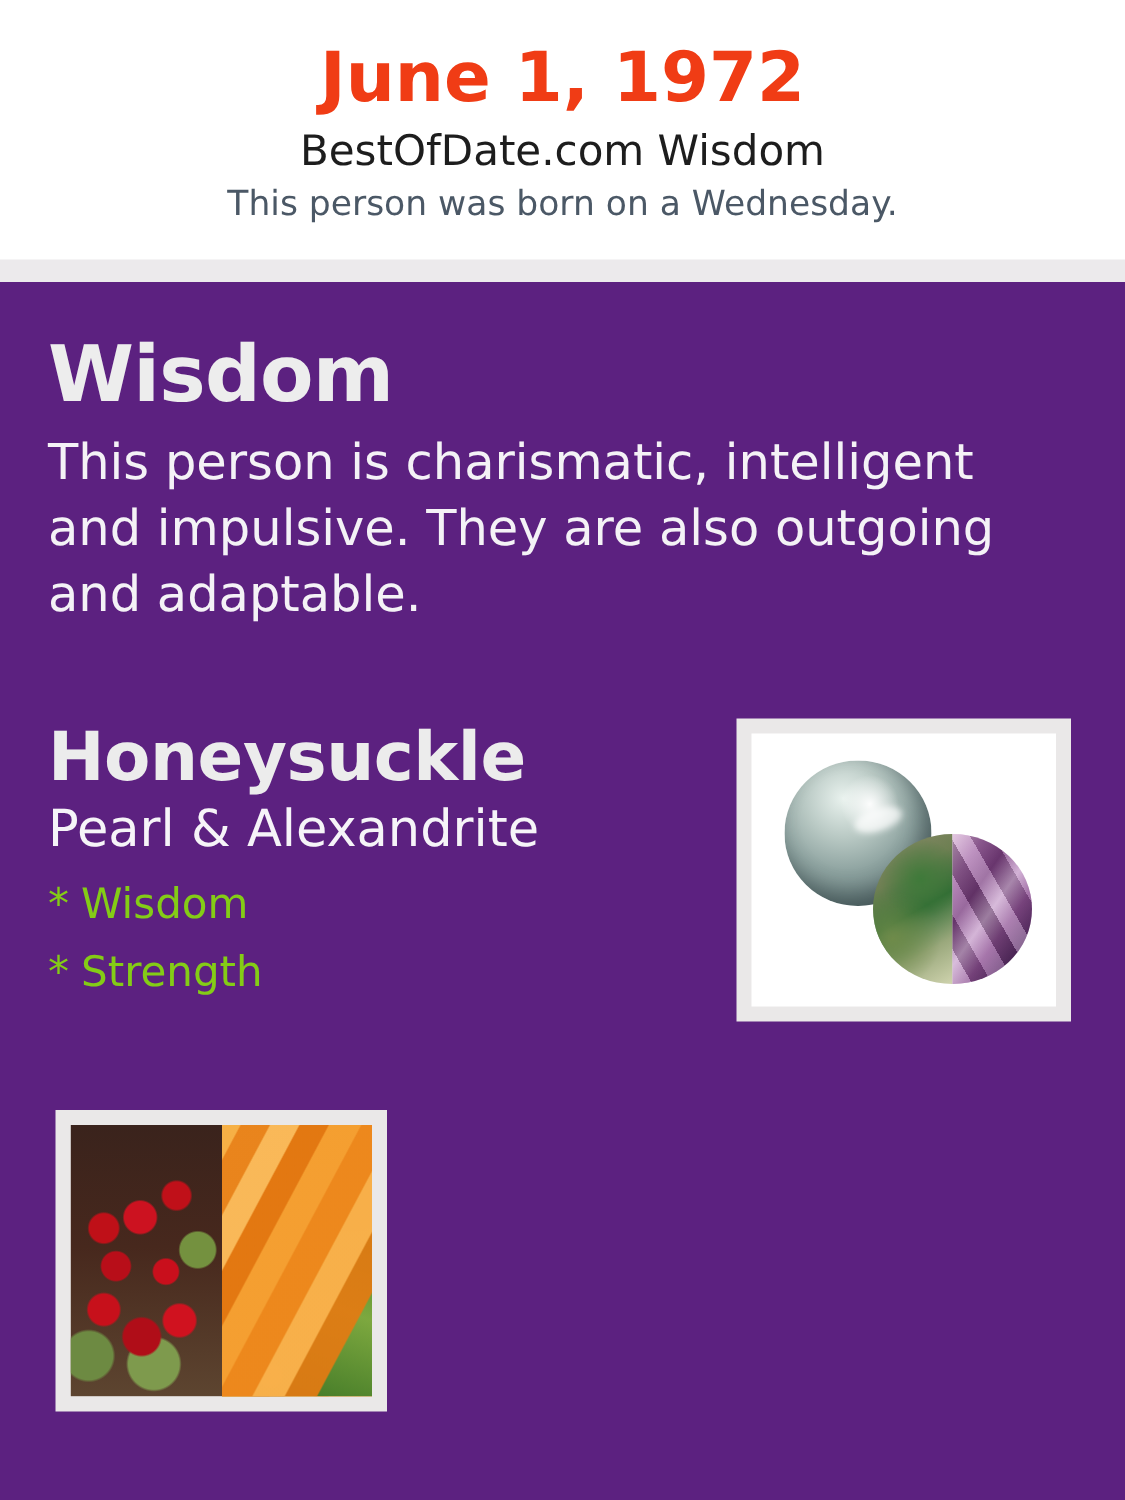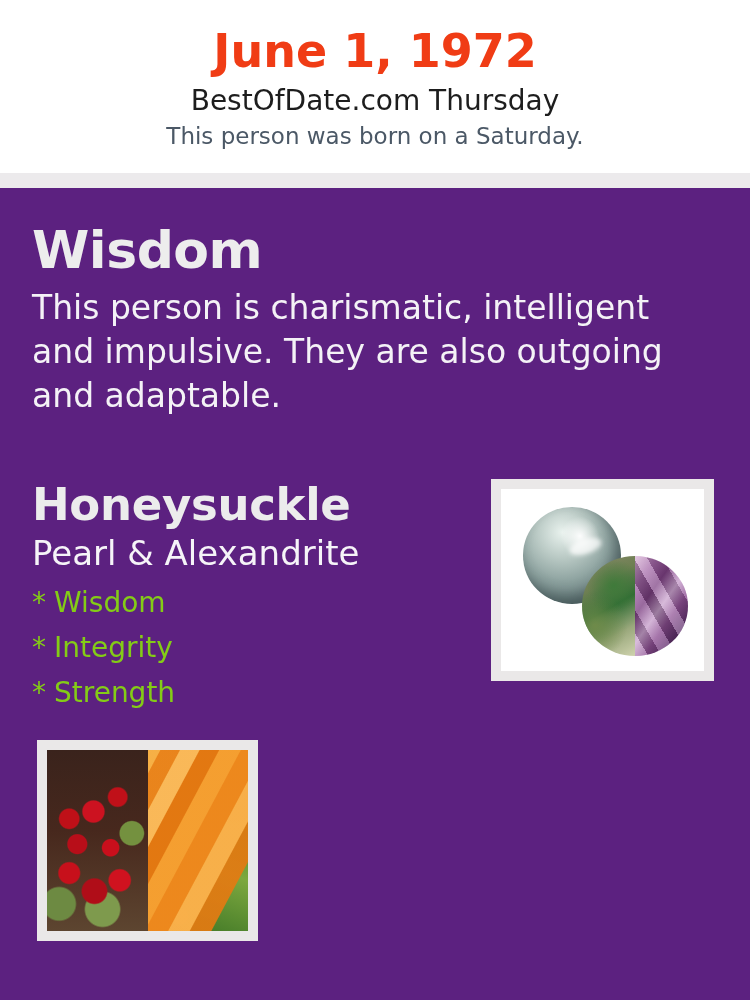--- a/index.html
+++ b/index.html
@@ -258,41 +258,38 @@
       linear-gradient(200deg, #2f6d21 0%, #48892c 35%, #7da83f 60%, #356f22 100%);
   }
 </style>
 </head>
 <body>
 
 <div class="card">
 
   <div class="header">
     <h1 class="header-date">June 1, 1972</h1>
-    <div class="header-site">BestOfDate.com Thursday</div>
-    <div class="header-note">This person was born on a Saturday.</div>
+    <div class="header-site">BestOfDate.com Wisdom</div>
+    <div class="header-note">This person was born on a Wednesday.</div>
   </div>
   <div class="header-rule"></div>
 
   <div class="panel">
 
     <div class="zodiac">
       <h2 class="zodiac-title">Wisdom</h2>
       <p class="zodiac-desc">This person is charismatic, intelligent and impulsive. They are also outgoing and adaptable.</p>
     </div>
 
     <div class="stone-text">
       <h2 class="section-title">Honeysuckle</h2>
       <div class="section-sub">Pearl &amp; Alexandrite</div>
       <ul class="bullets">
         <li>
           <span class="bullet-star">*</span><span>Wisdom</span>
-        </li>
-        <li>
-          <span class="bullet-star">*</span><span>Integrity</span>
         </li>
         <li>
           <span class="bullet-star">*</span><span>Strength</span>
         </li>
       </ul>
     </div>
 
     <div class="img-frame stone-frame">
       <div class="img-inner">
         <div class="pearl"></div>

